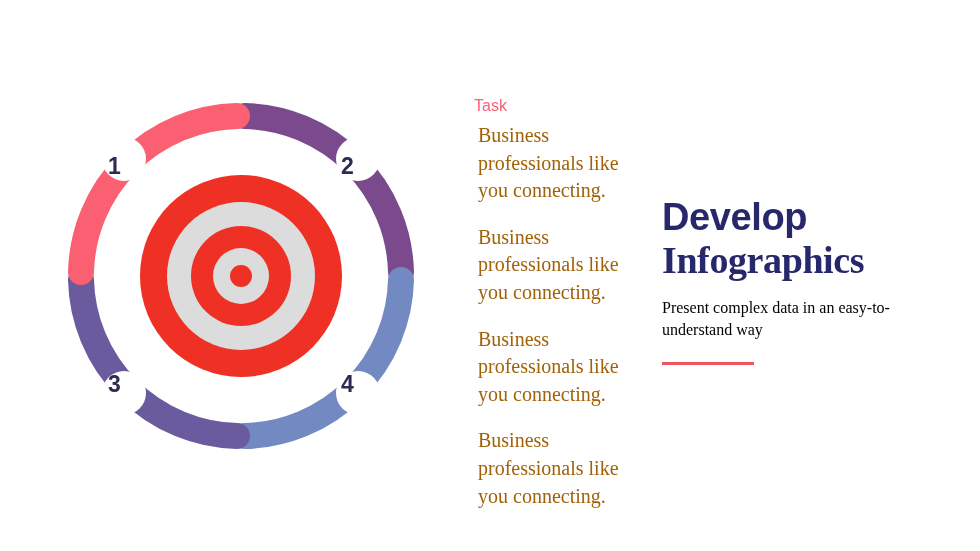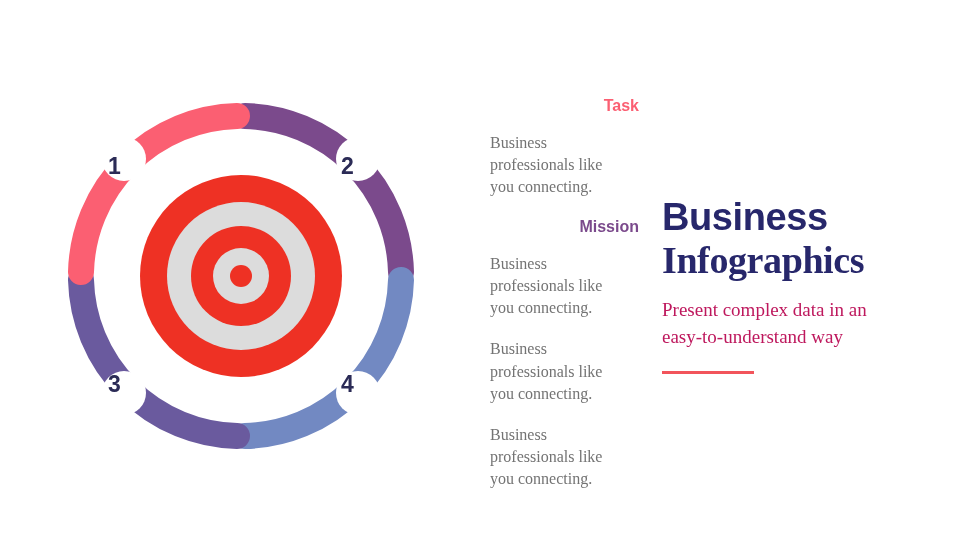--- a/index.html
+++ b/index.html
@@ -50,32 +50,31 @@
     left: 474px;
     top: 96px;
     width: 165px;
   }
   .item {
     margin-bottom: 19px;
   }
   .item:last-child { margin-bottom: 0; }
   .item-title {
     font-family: "Liberation Sans", sans-serif;
-    font-weight: bold;
+    font-weight: normal;
     font-size: 16px;
     line-height: 1.25;
     margin: 0 0 6px 0;
-    text-align: right;
   }
   .item-desc {
     font-family: "Liberation Serif", serif;
-    font-size: 16px;
+    font-size: 20px;
     line-height: 1.38;
-    color: #737373;
-    margin: 16px;
+    color: #a16207;
+    margin: 4px;
     max-width: 155px;
   }
 
   
   .headline-block {
     position: absolute;
     left: 662px;
     top: 196px;
     width: 300px;
   }
@@ -83,23 +82,23 @@
     font-family: "Liberation Sans", sans-serif;
     font-weight: bold;
     font-size: 38px;
     line-height: 1.14;
     color: #27276b;
     letter-spacing: -0.4px;
     margin: 0;
   }
   .subhead {
     font-family: "Liberation Serif", serif;
-    font-size: 19px;
+    font-size: 16px;
     line-height: 1.42;
-    color: #be185d;
+    color: #000000;
     margin: 14px 0 0 0;
     max-width: 248px;
   }
   .rule {
     margin-top: 20px;
     width: 92px;
     height: 3px;
     background: #f2545b;
   }
 </style>
@@ -144,34 +143,33 @@
   </div>
 
   <div class="items">
 
     <div class="item">
       <div class="item-title" style="color: rgb(251, 95, 114);">Task</div>
       <div class="item-desc">Business professionals like you connecting.</div>
     </div>
 
     <div class="item">
-      <div class="item-title" style="color: rgb(123, 74, 140);">Mission</div>
       <div class="item-desc">Business professionals like you connecting.</div>
     </div>
 
     <div class="item">
       <div class="item-desc">Business professionals like you connecting.</div>
     </div>
 
     <div class="item">
       <div class="item-desc">Business professionals like you connecting.</div>
     </div>
 
   </div>
 
   <div class="headline-block">
-    <div class="headline" style="color: rgb(39, 39, 107);">Business</div>
+    <div class="headline" style="color: rgb(39, 39, 107);">Develop</div>
     <div class="headline" style="color: rgb(39, 39, 107); font-family: Liberation Serif, serif;">Infographics</div>
     <div class="subhead">Present complex data in an easy-to-understand way</div>
     <div class="rule" style="background: rgb(242, 84, 91);"></div>
   </div>
 
 </div>
 
 </body></html>

